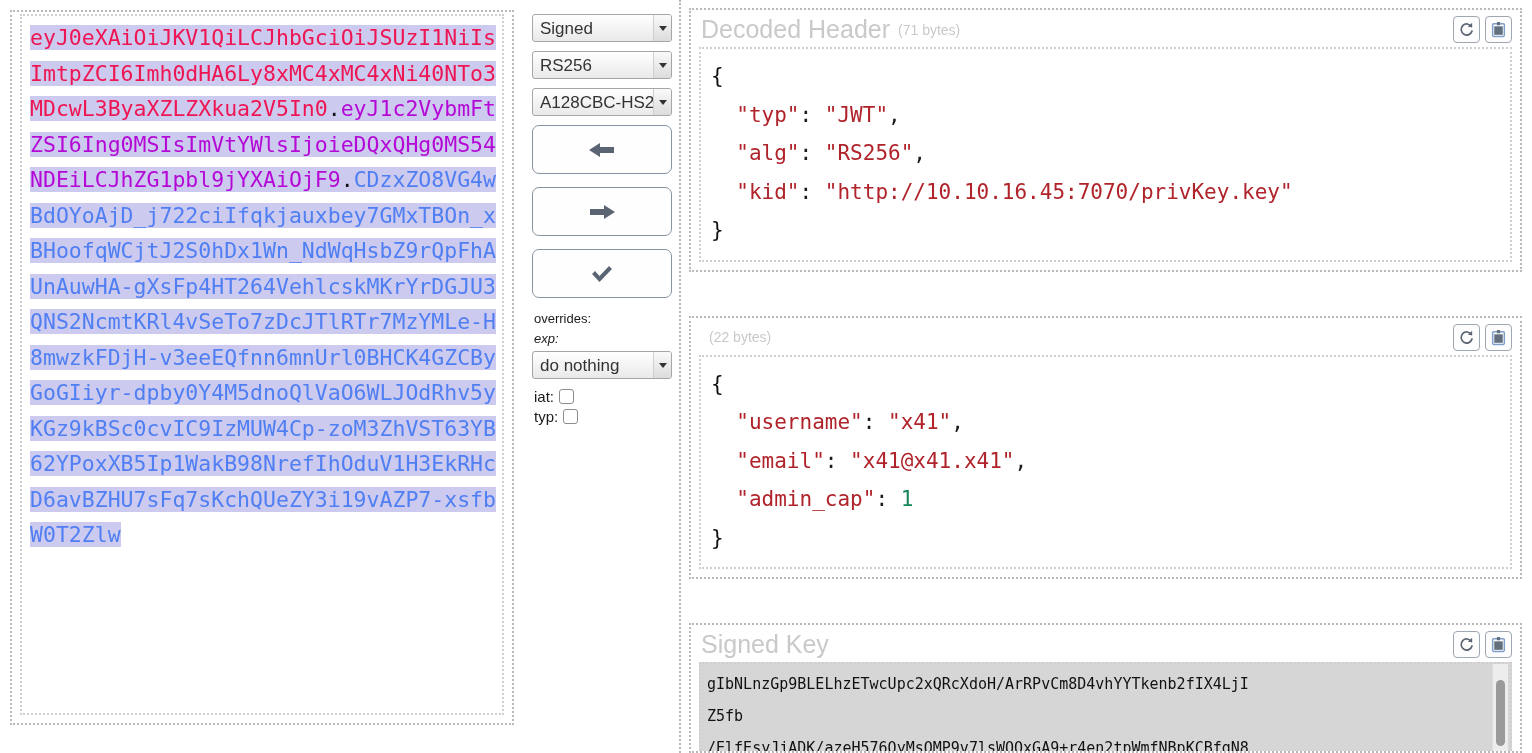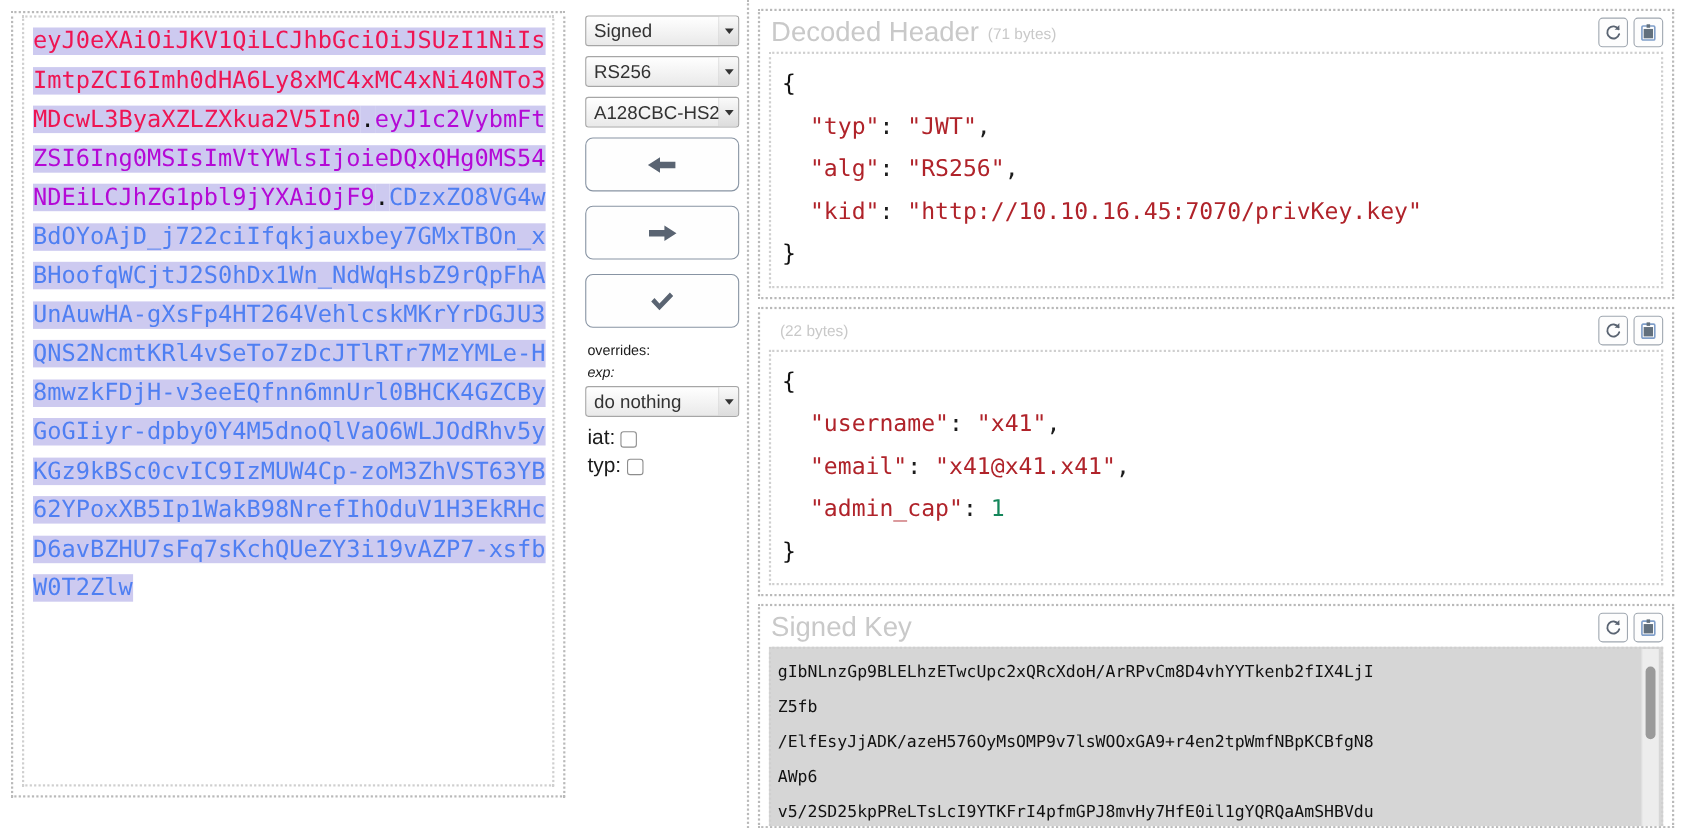--- a/index.html
+++ b/index.html
@@ -39,20 +39,21 @@
     box-sizing: border-box;
     padding: 14px 8px 8px 8px;
     border-right: 2px dotted #b9b9b9;
   }
   .col-right {
     flex: 1 1 auto;
     box-sizing: border-box;
     padding: 8px 10px 0 8px;
     display: flex;
     flex-direction: column;
+    gap: 37px;
   }
 
   
   .panel {
     border: 2px dotted #b9b9b9;
     box-sizing: border-box;
     background: #fff;
   }
   .panel-head {
     display: flex;
@@ -181,21 +182,21 @@
   .ov-label {
     font-size: 13px;
     color: #1b1b1b;
     margin: 6px 0 5px 2px;
   }
   .ov-label.small { margin-top: 2px; font-style: italic; }
   .cb-row {
     display: flex;
     align-items: center;
     margin: 3px 0 3px 2px;
-    font-size: 19px;
+    font-size: 15px;
     color: #1b1b1b;
   }
   .cb-row label { margin-right: 5px; }
   .cb {
     width: 15px; height: 15px;
     border: 1px solid #8d8d8d;
     border-radius: 3px;
     background: #fff;
     box-sizing: border-box;
     cursor: pointer;

